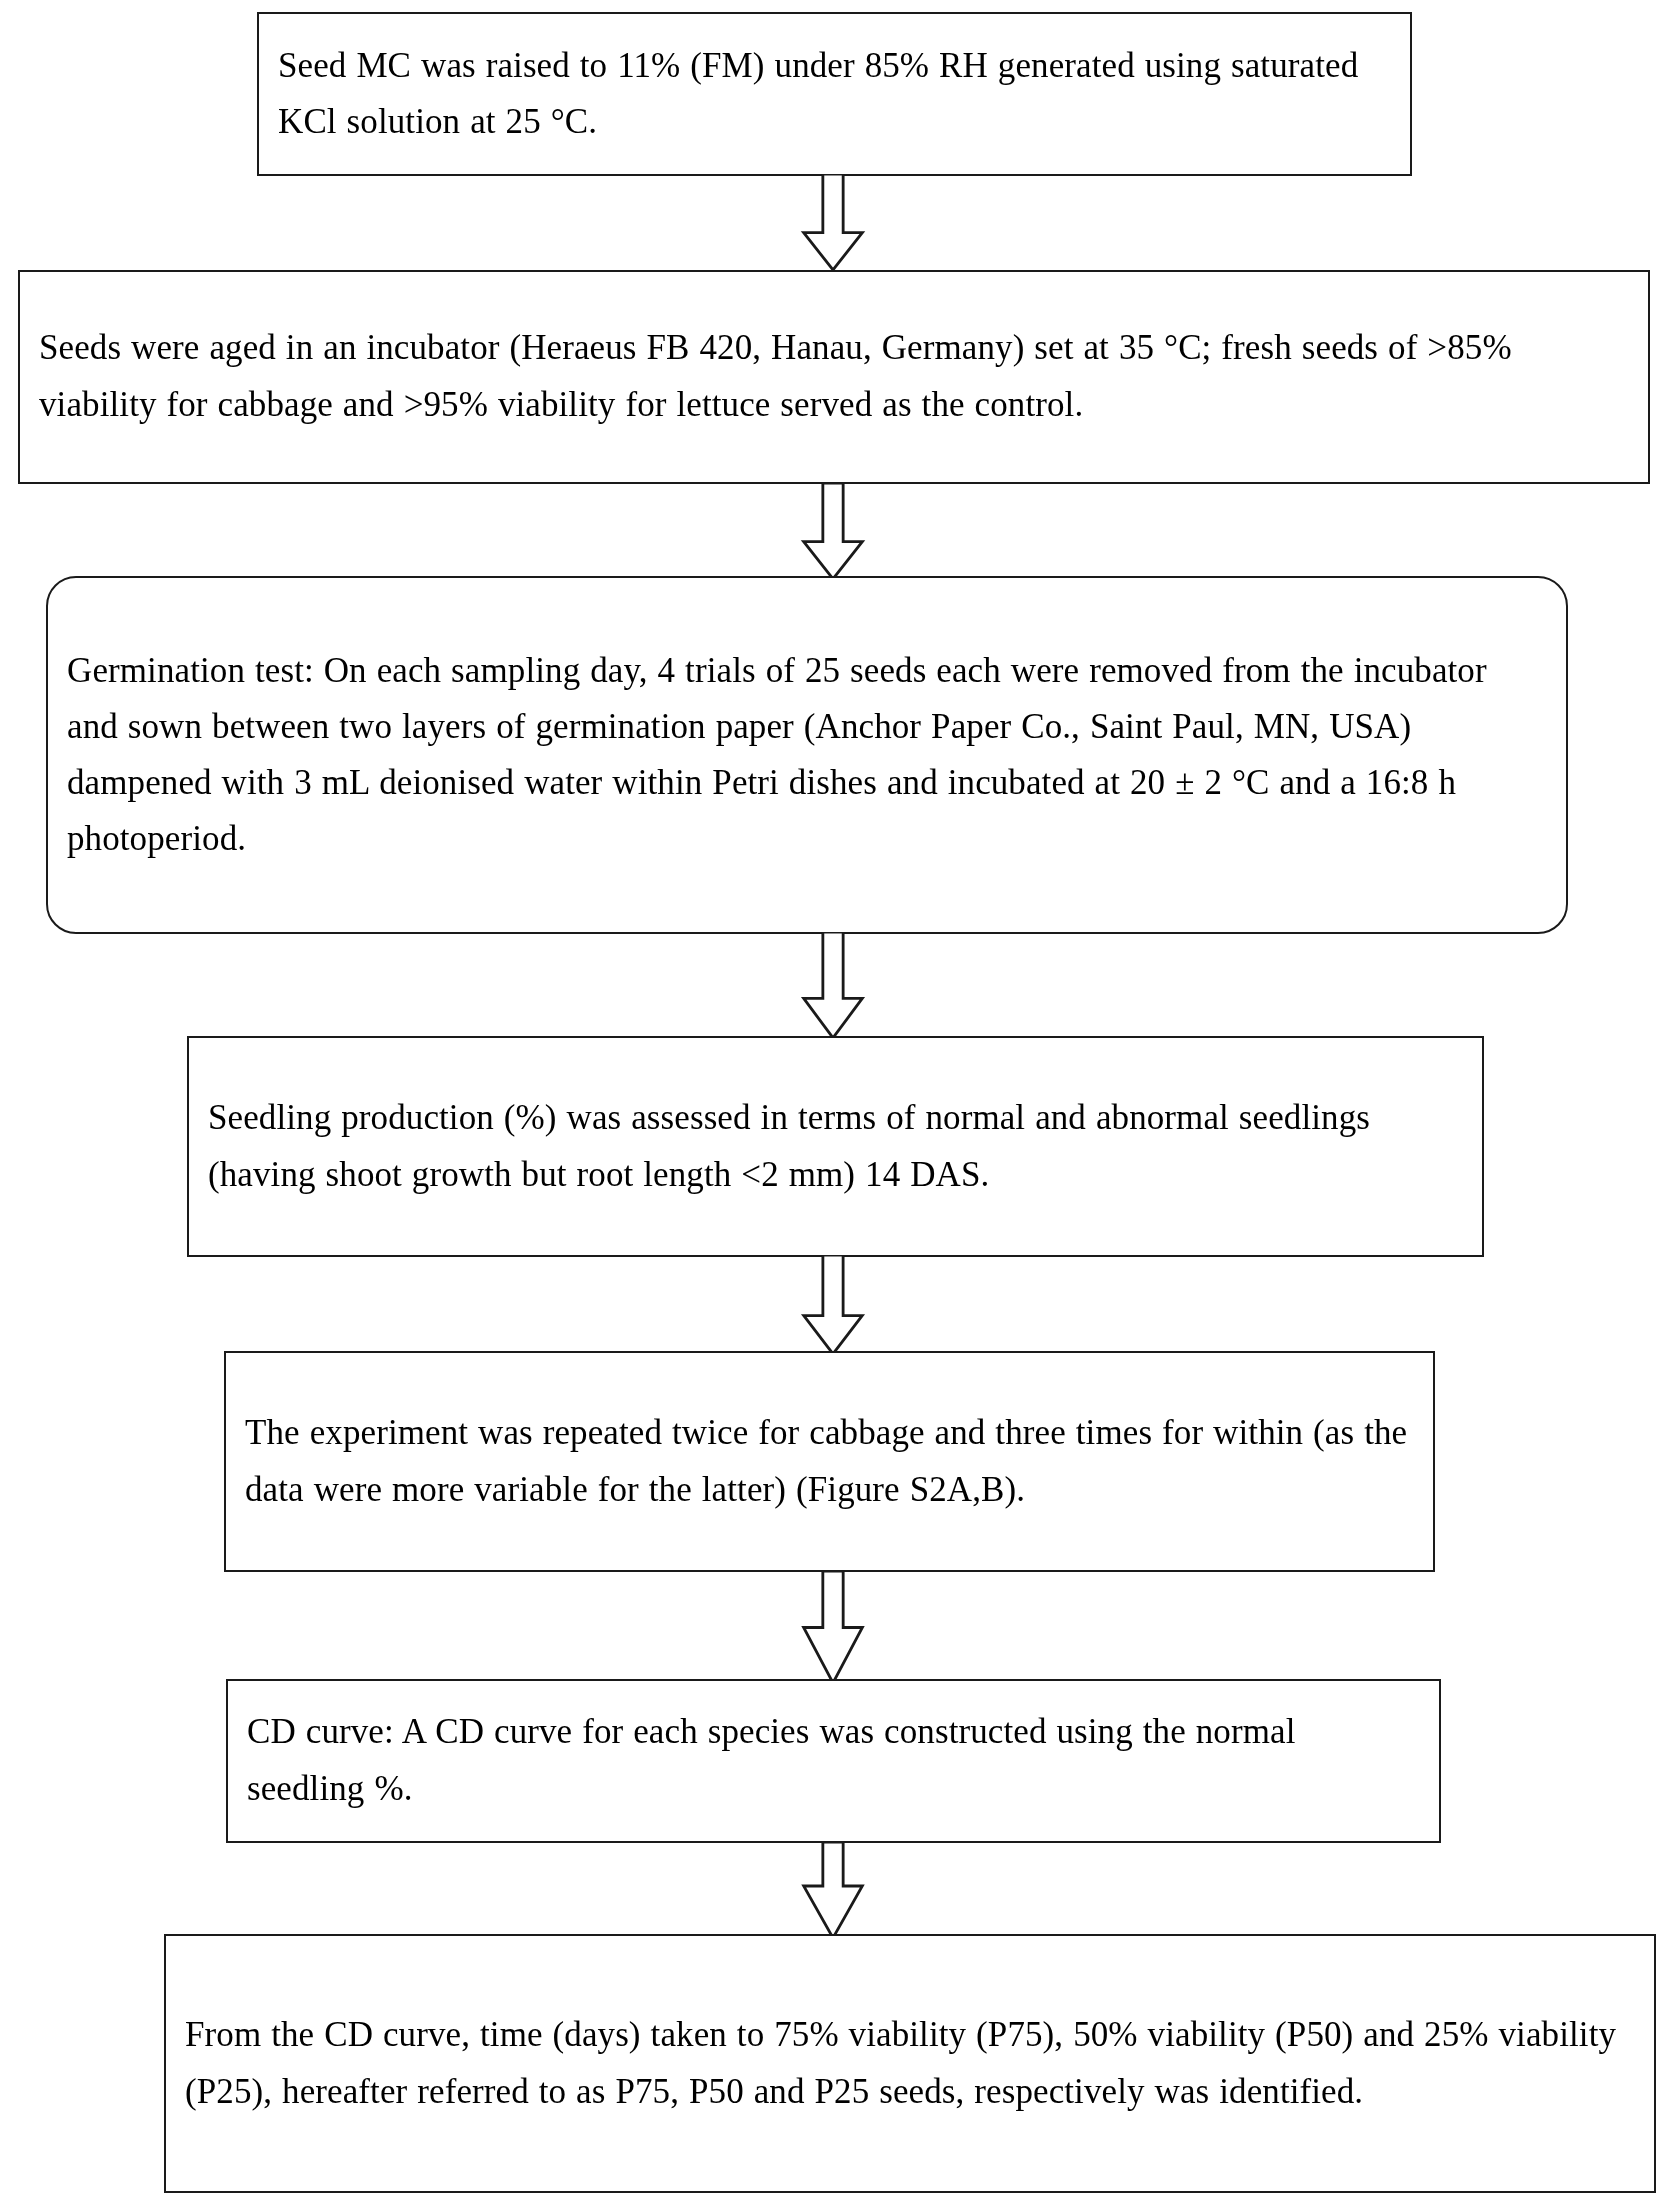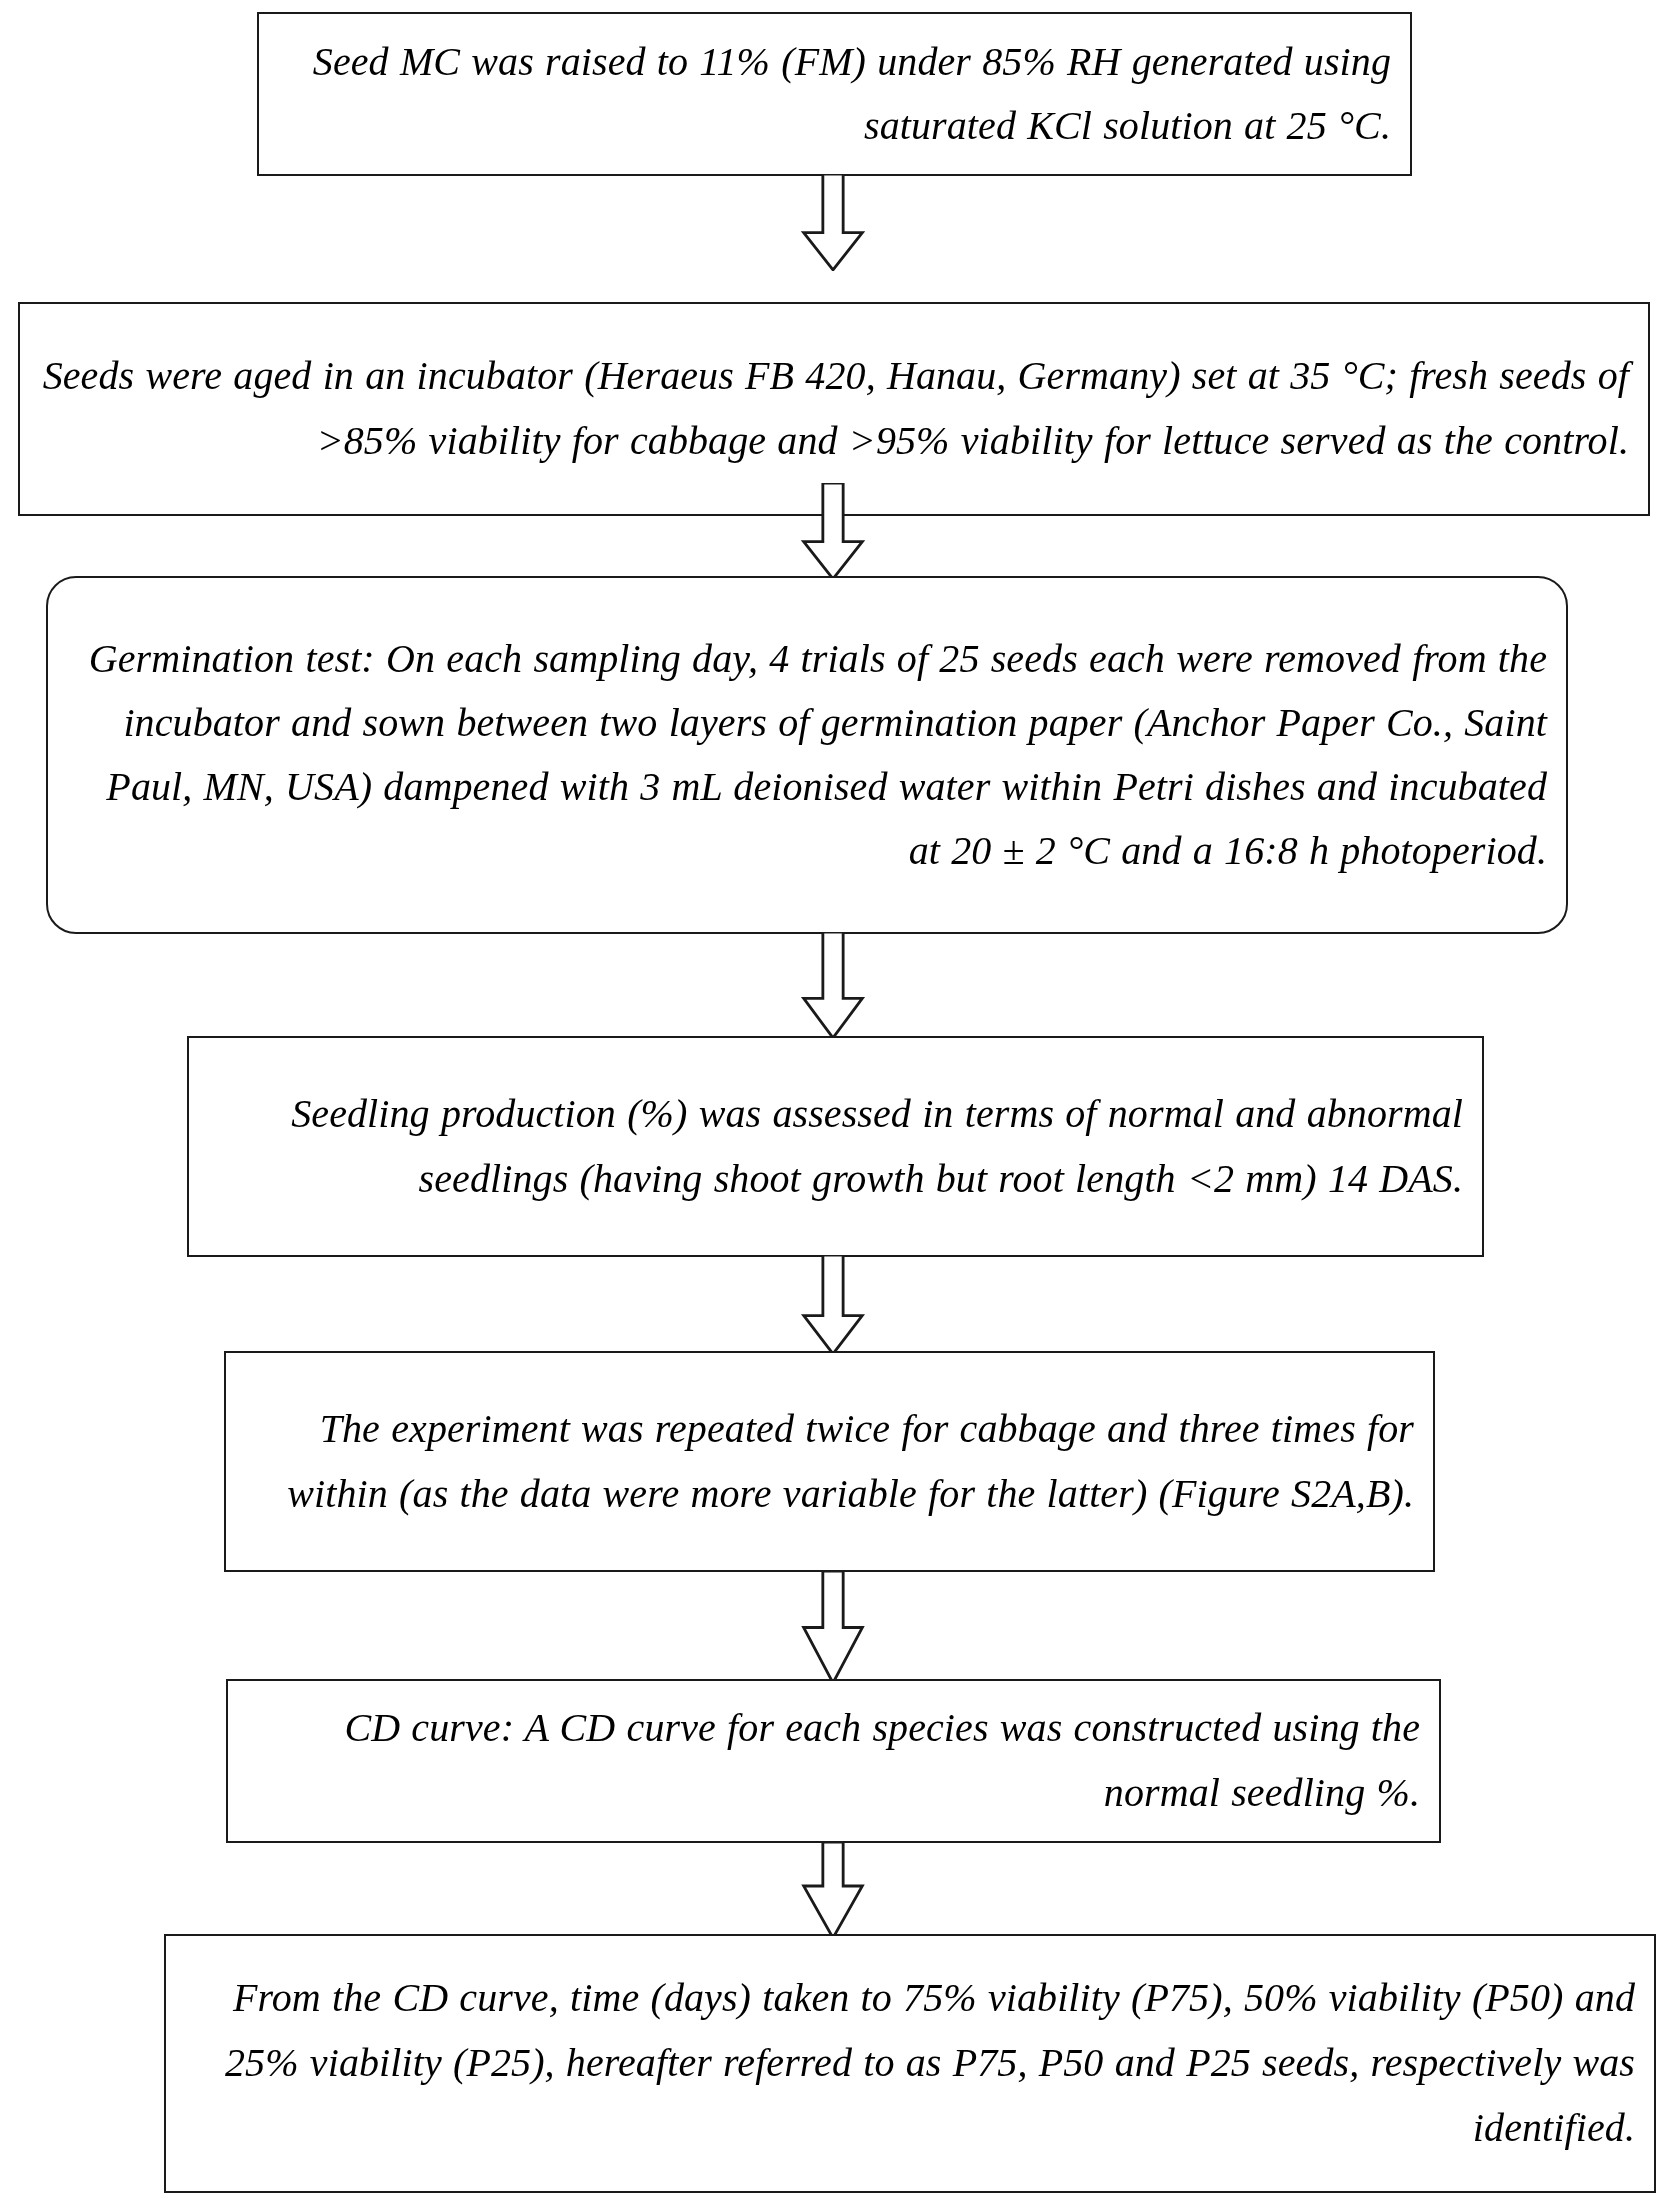--- a/index.html
+++ b/index.html
@@ -29,31 +29,30 @@
     background: #ffffff;
     display: flex;
     align-items: center;
     justify-content: center;
     text-align: center;
     padding: 5.6px 19px;
   }
   .fbox p {
     margin: 0;
     width: 100%;
-    font-size: 40px;
+    font-size: 35px;
     line-height: 1.62;
     letter-spacing: 0.1px;
     word-spacing: 1.1px;
-    text-align: right;
-    font-style: italic;
+    text-align: left;
   }
 
   
   #box-1 { left: 257px;  top: 12.4px;   width: 1155px; height: 164px; }
-  #box-2 { left: 18px;   top: 270px;  width: 1632px; height: 214px; margin-top: 32px; }
+  #box-2 { left: 18px;   top: 270px;  width: 1632px; height: 214px; }
   #box-3 { left: 46px;   top: 576px; width: 1522px; height: 358px; border-radius: 30px; }
   #box-4 { left: 187px;  top: 1036px; width: 1297px; height: 221px; }
   #box-5 { left: 224px;  top: 1351px; width: 1211px; height: 221px; }
   #box-6 { left: 226px;  top: 1679px; width: 1215px; height: 164px; }
   #box-7 { left: 164px;  top: 1934px; width: 1492px; height: 259px; }
 
   #box-3 p { line-height: 1.60; }
   #box-7 p { line-height: 1.62; }
 
   

